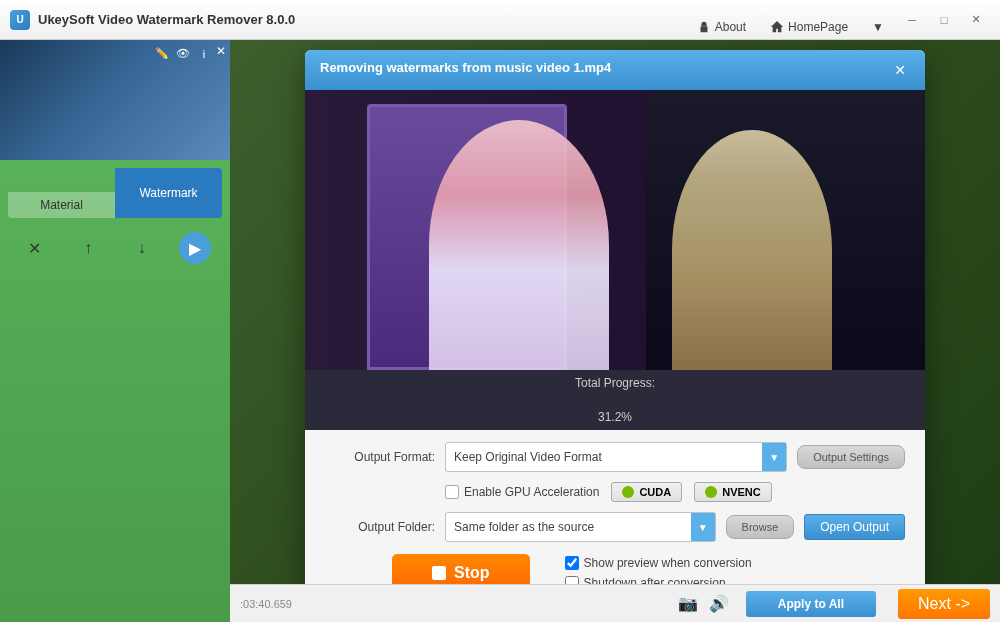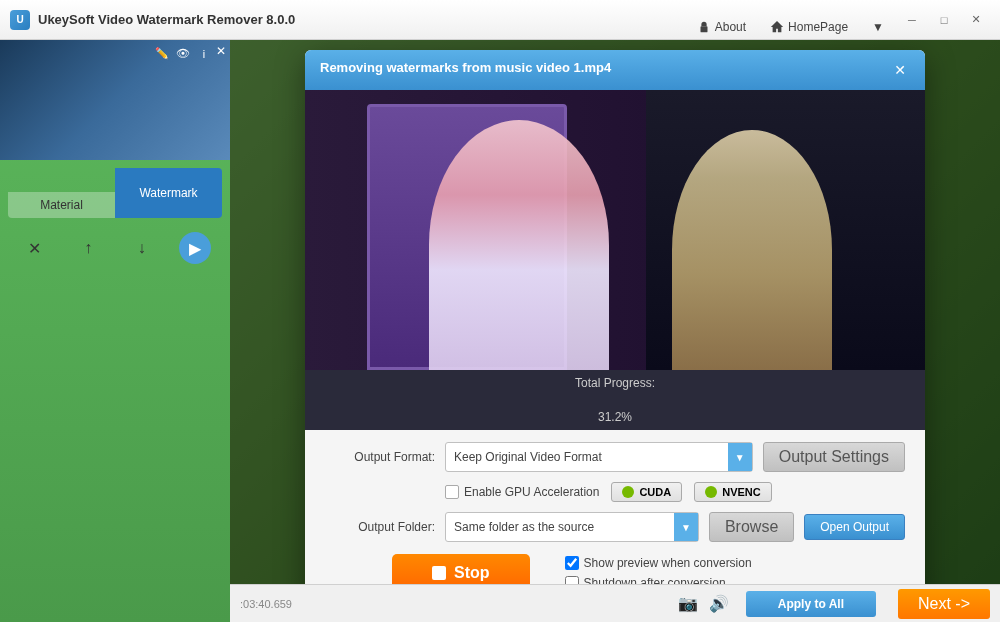--- a/index.html
+++ b/index.html
@@ -360,23 +360,23 @@
       display: flex;
       align-items: center;
       justify-content: center;
       margin-right: -8px;
       font-size: 10px;
     }
     .settings-btn {
       padding: 5px 15px;
       background: linear-gradient(to bottom, #d8d8d8, #c0c0c0);
       border: 1px solid #aaa;
-      border-radius: 3px;
-      cursor: pointer;
-      font-size: 16px;
+      border-radius: 8px;
+      cursor: pointer;
+      font-size: 11px;
       color: #555;
       white-space: nowrap;
     }
 
     
     .gpu-row {
       display: flex;
       align-items: center;
       margin-bottom: 10px;
       padding-left: 120px;

